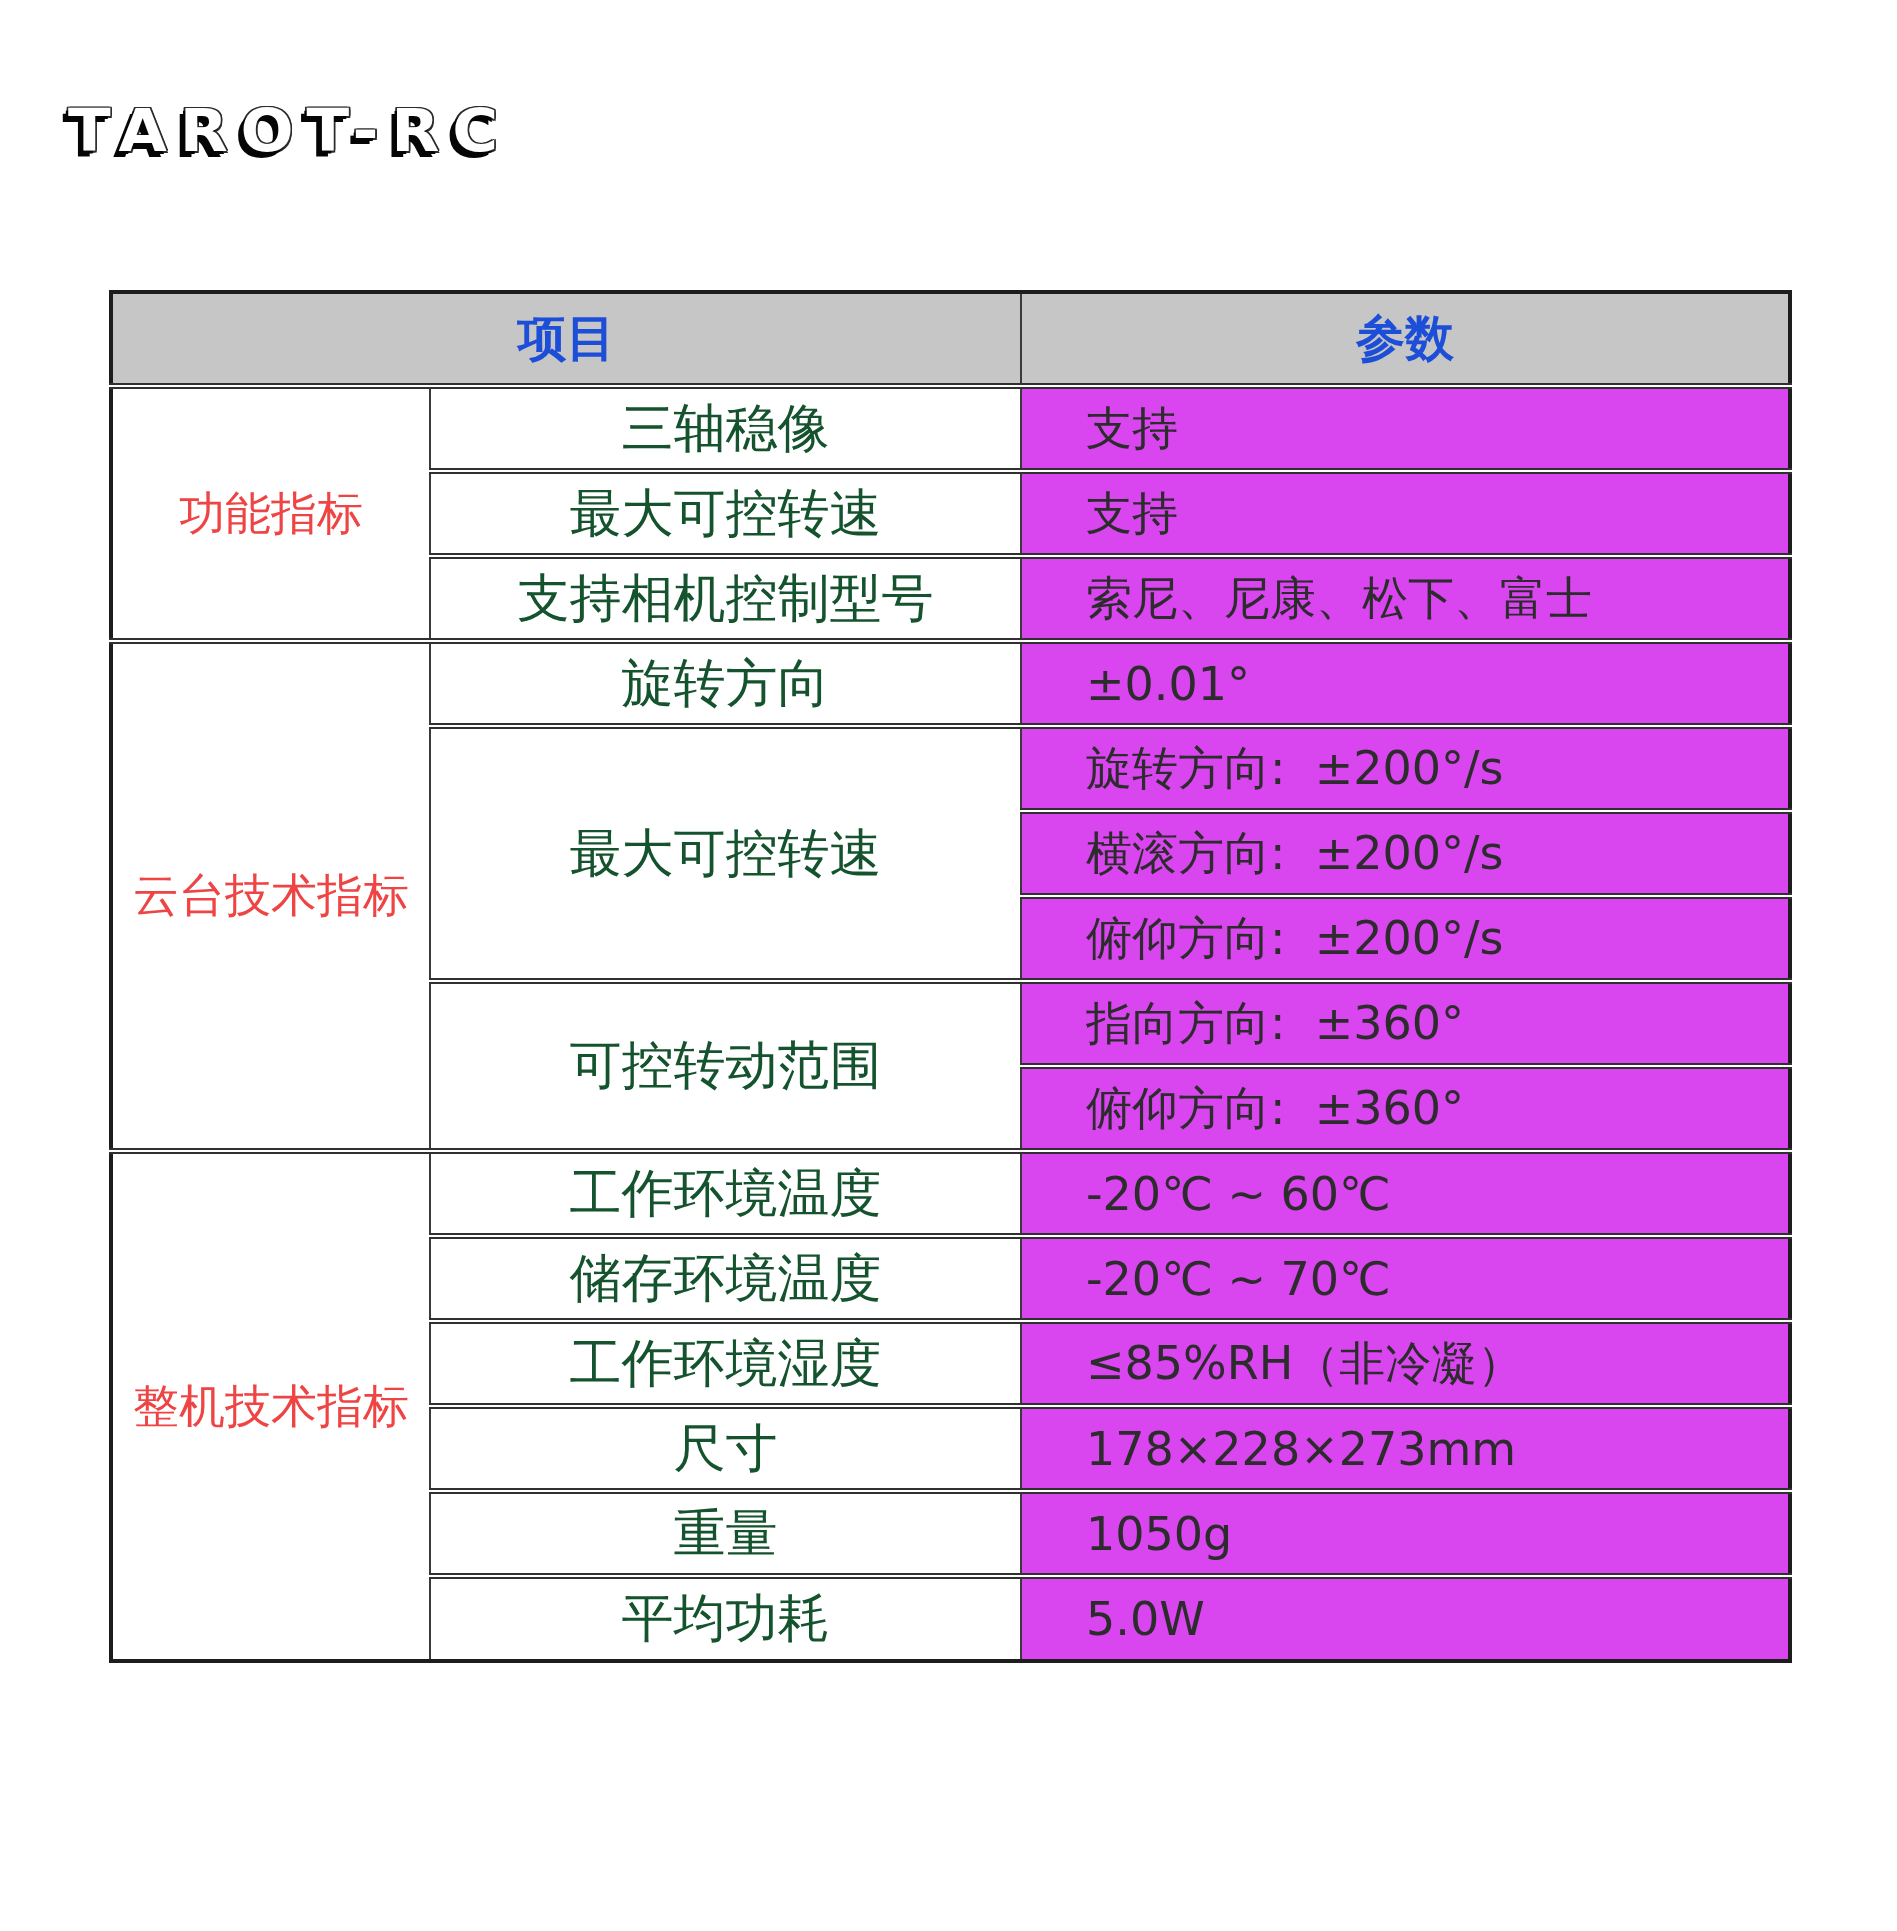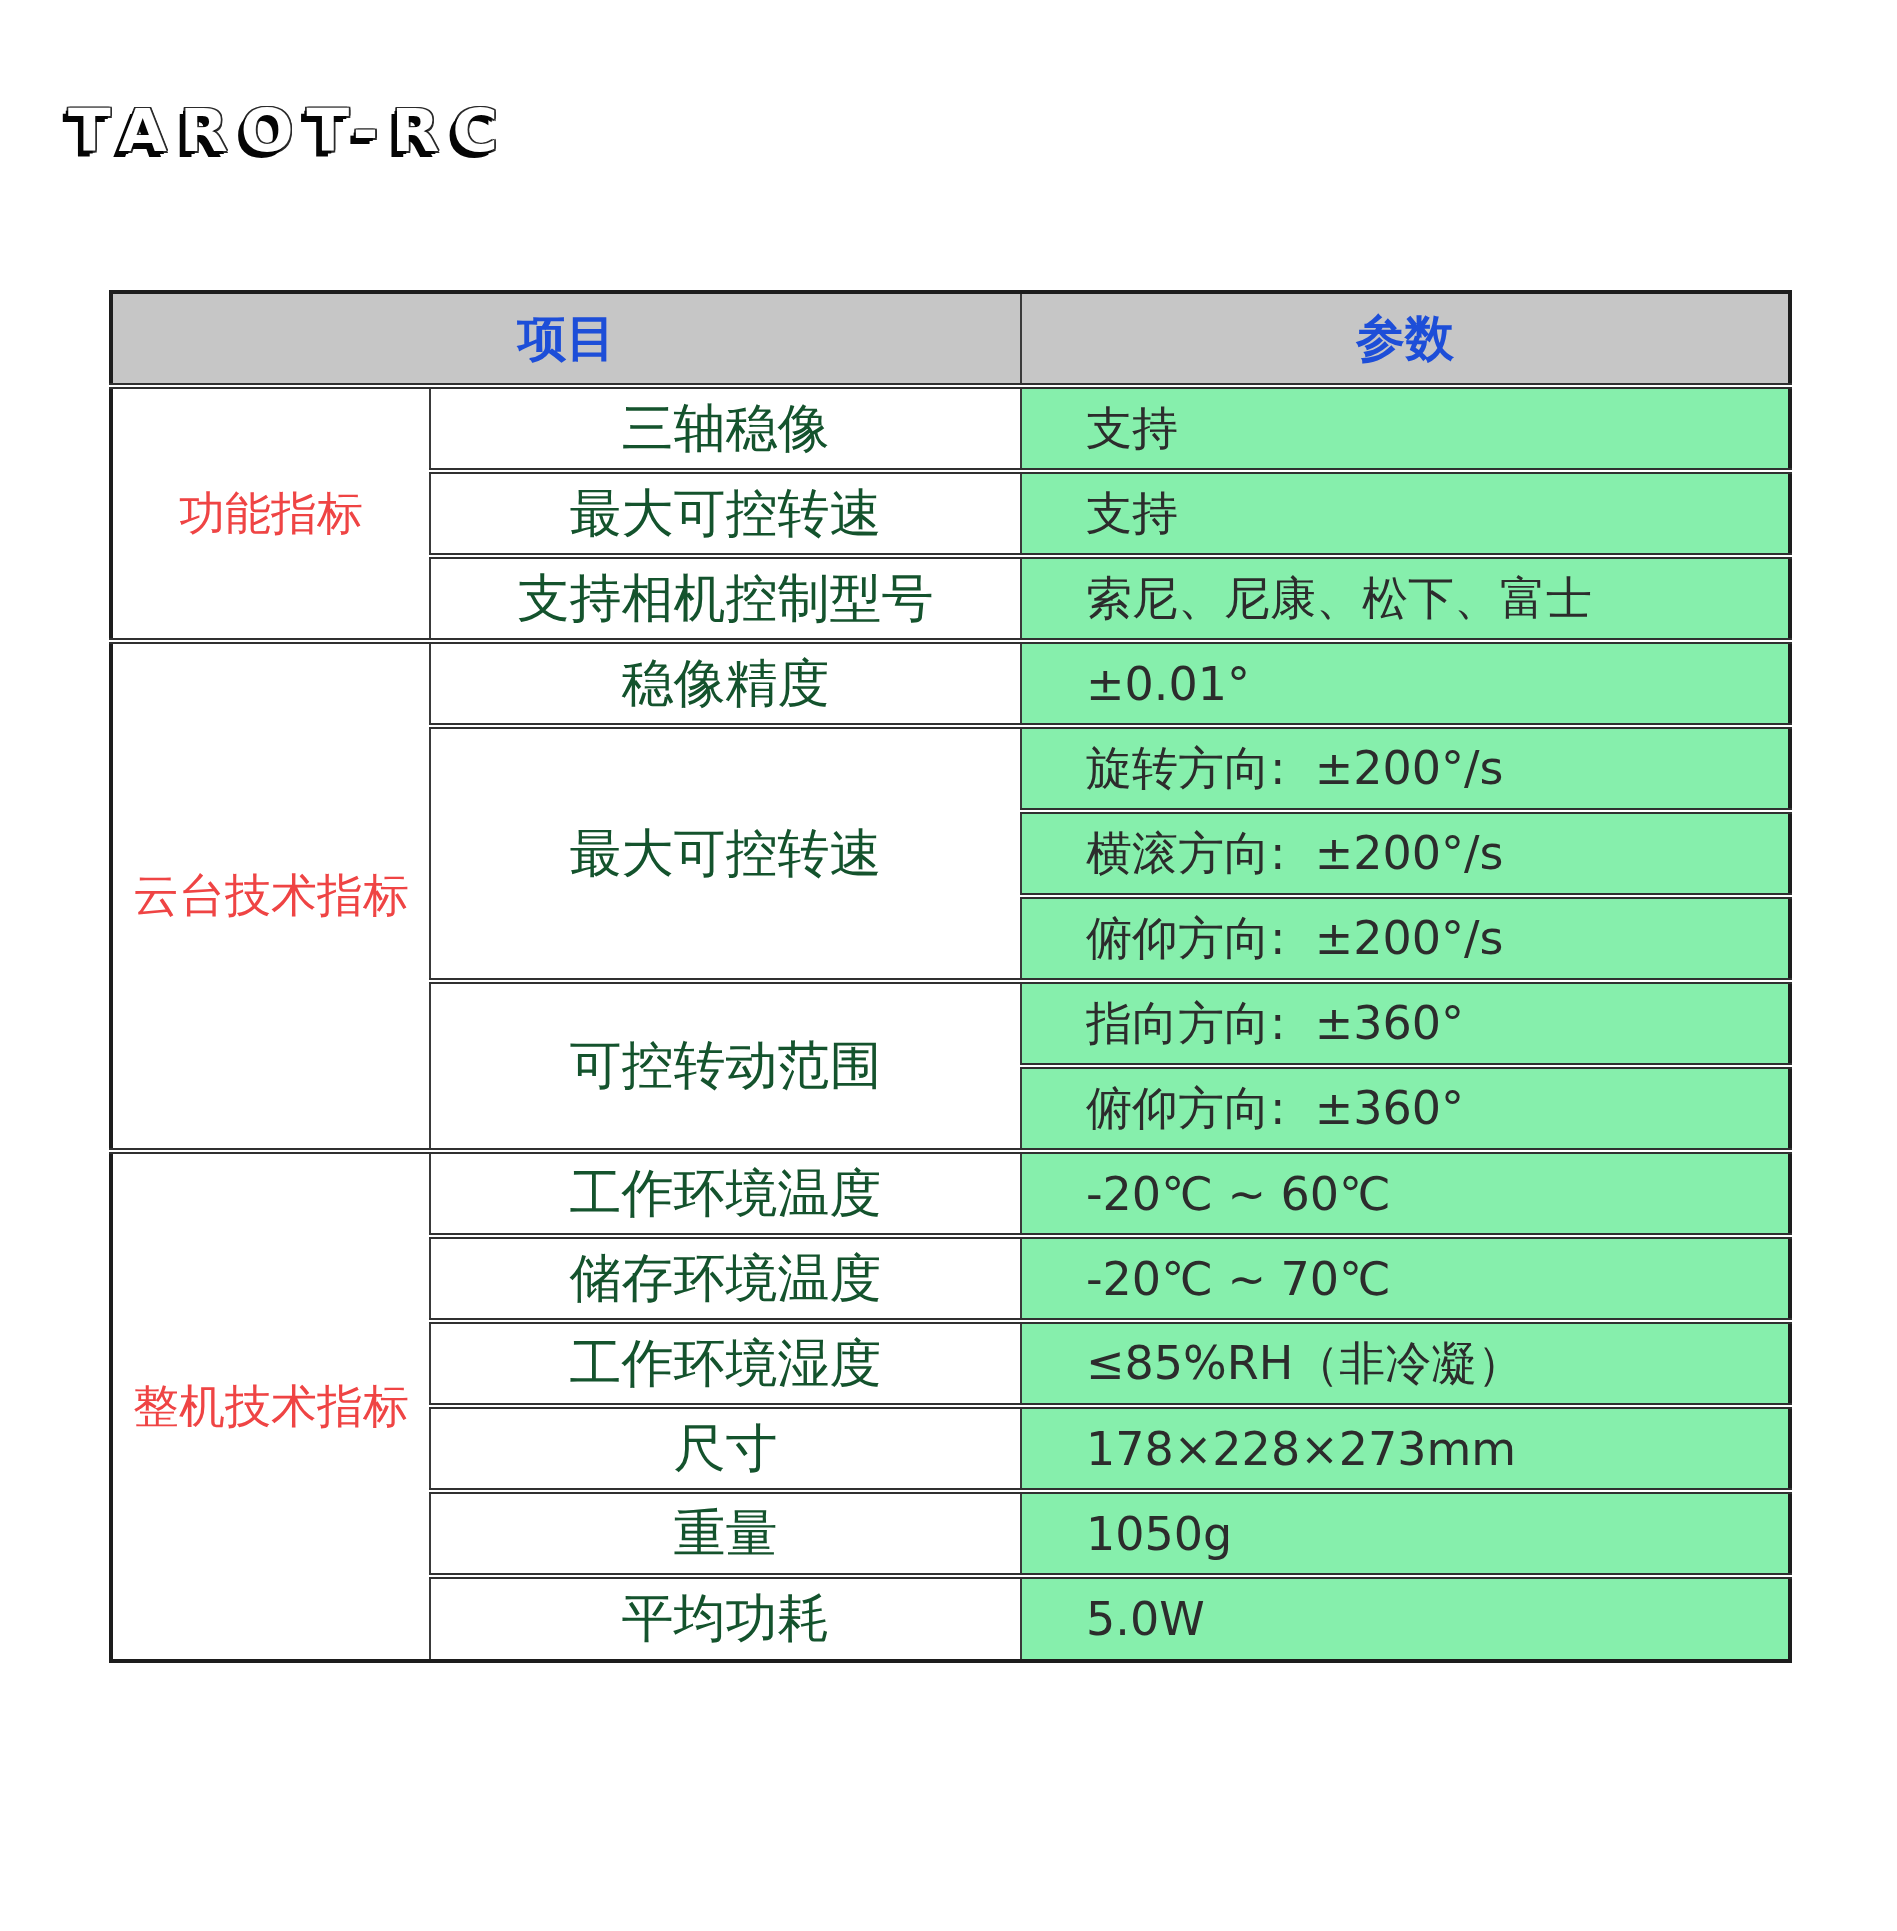--- a/index.html
+++ b/index.html
@@ -64,21 +64,21 @@
     text-align: center;
     font-size: 52px;
     color: #14532d;
     background: #ffffff;
   }
   td.param {
     text-align: left;
     padding-left: 64px;
     font-size: 46px;
     color: #2c2c2c;
-    background: #86efac;
+    background: #d946ef;
     white-space: pre-wrap;
   }
 </style>
 </head>
 <body>
 
 <div class="logo">TAROT-RC</div>
 
 <table class="spec">
   <colgroup>
@@ -103,21 +103,21 @@
       <td class="item">最大可控转速</td>
       <td class="param">支持</td>
     </tr>
     <tr>
       <td class="item">支持相机控制型号</td>
       <td class="param">索尼、尼康、松下、富士</td>
     </tr>
 
     <tr>
       <td class="cat" rowspan="6">云台技术指标</td>
-      <td class="item">稳像精度</td>
+      <td class="item">旋转方向</td>
       <td class="param">±0.01°</td>
     </tr>
     <tr>
       <td class="item" rowspan="3">最大可控转速</td>
       <td class="param">旋转方向:  ±200°/s</td>
     </tr>
     <tr>
       <td class="param">横滚方向:  ±200°/s</td>
     </tr>
     <tr>

